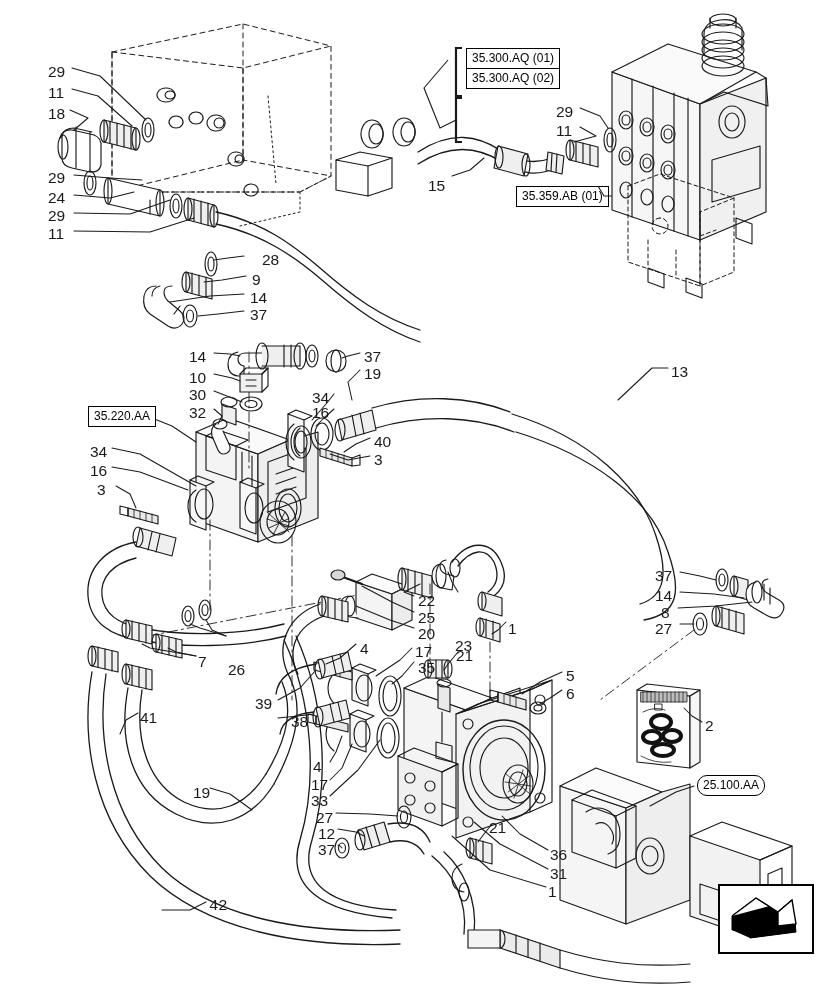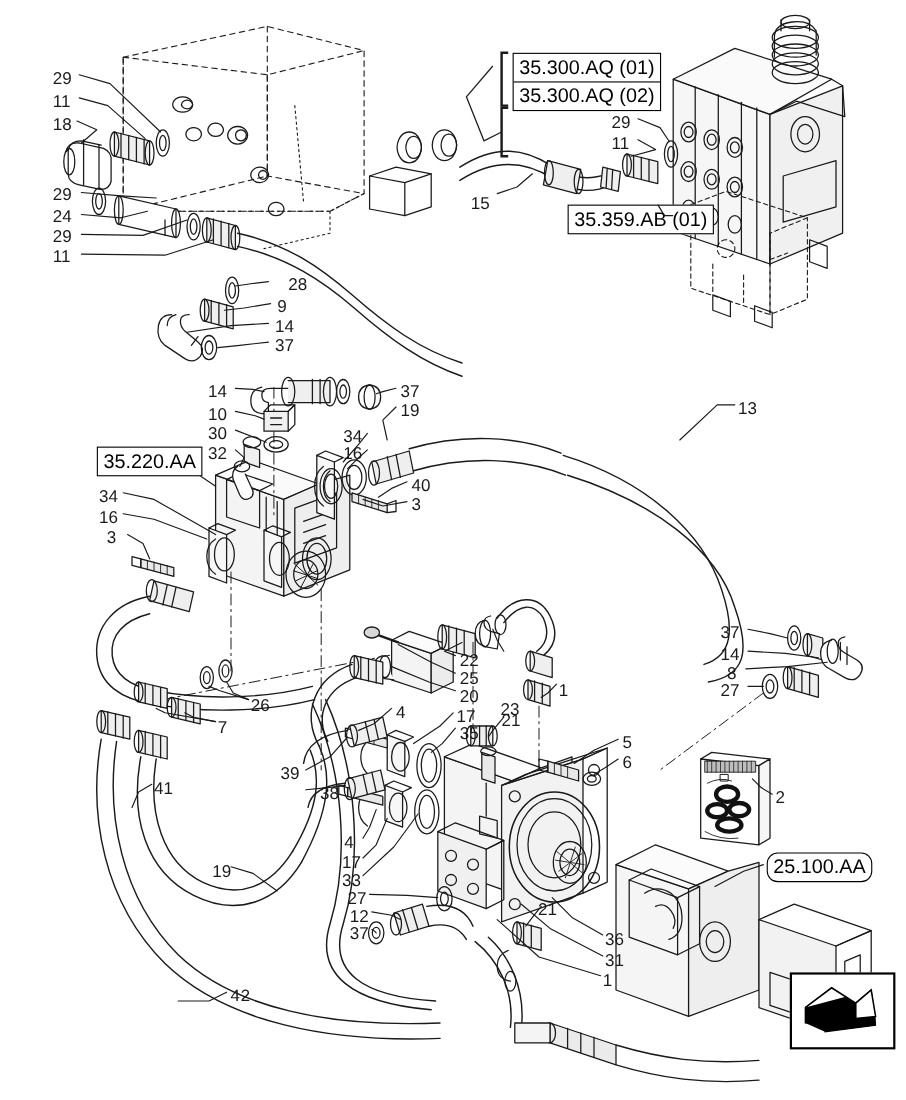--- a/index.html
+++ b/index.html
@@ -4,21 +4,21 @@
 <title>Hydraulic Parts Diagram</title>
 <style>
   html,body{margin:0;padding:0;background:#ffffff;}
   body{width:824px;height:1000px;position:relative;overflow:hidden;
        font-family:"Liberation Sans","DejaVu Sans",sans-serif;color:#000;}
   #sheet{position:absolute;inset:0;width:824px;height:1000px;}
   svg.layer{position:absolute;left:0;top:0;width:824px;height:1000px;overflow:visible;}
   .callout{position:absolute;font-size:15.5px;line-height:1;color:#1a1a1a;
            white-space:nowrap;letter-spacing:0px;}
   .refbox{position:absolute;border:1.6px solid #000;background:#fff;
-          font-size:18px;line-height:1;padding:3px 5px 4px 5px;white-space:nowrap;}
+          font-size:12px;line-height:1;padding:3px 5px 4px 5px;white-space:nowrap;}
   .refbox.dbl{padding:0;}
   .refrow{padding:3px 5px 4px 5px;border-bottom:1.4px solid #000;}
   .refrow:last-child{border-bottom:none;}
   .orient{position:absolute;border:2px solid #000;background:#fff;}
 </style>
 </head>
 <body>
 
 <div id="sheet">
 
@@ -772,21 +772,21 @@
       <div class="callout" style="left: 364px; top: 349px;">37</div>
       <div class="callout" style="left: 364px; top: 366px;">19</div>
       <div class="callout" style="left: 312px; top: 390px;">34</div>
       <div class="callout" style="left: 312px; top: 405px;">16</div>
       <div class="callout" style="left: 374px; top: 434px;">40</div>
       <div class="callout" style="left: 374px; top: 452px;">3</div>
       <div class="callout" style="left: 671px; top: 364px;">13</div>
       <div class="callout" style="left: 90px; top: 444px;">34</div>
       <div class="callout" style="left: 90px; top: 463px;">16</div>
       <div class="callout" style="left: 97px; top: 482px;">3</div>
-      <div class="callout" style="left: 228px; top: 634px; text-align: center;">26</div>
+      <div class="callout" style="left: 228px; top: 662px; text-align: center;">26</div>
       <div class="callout" style="left: 198px; top: 654px;">7</div>
       <div class="callout" style="left: 418px; top: 593px;">22</div>
       <div class="callout" style="left: 418px; top: 610px;">25</div>
       <div class="callout" style="left: 418px; top: 626px;">20</div>
       <div class="callout" style="left: 455px; top: 590px; margin-top: 48px;">23</div>
       <div class="callout" style="left: 508px; top: 621px;">1</div>
       <div class="callout" style="left: 360px; top: 641px;">4</div>
       <div class="callout" style="left: 415px; top: 644px;">17</div>
       <div class="callout" style="left: 418px; top: 660px;">35</div>
       <div class="callout" style="left: 456px; top: 648px;">21</div>

